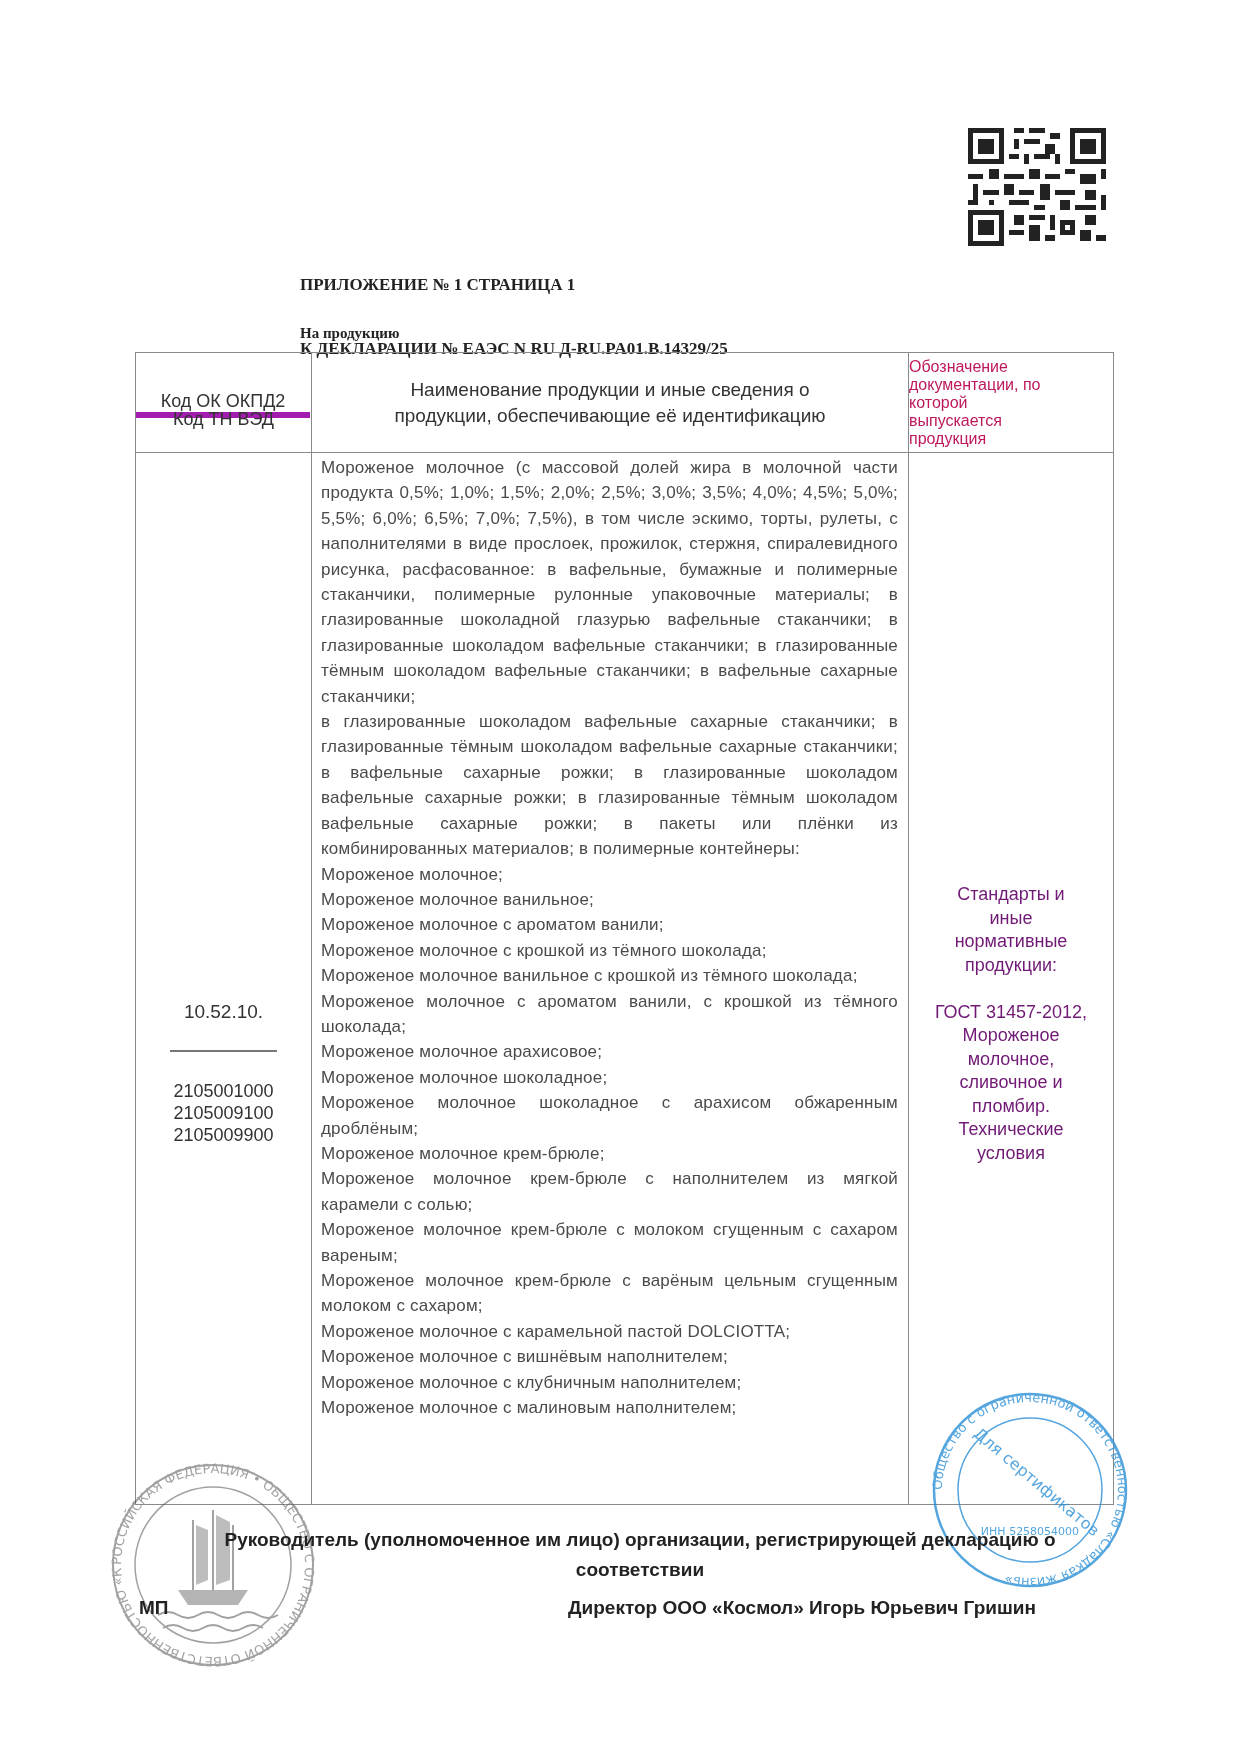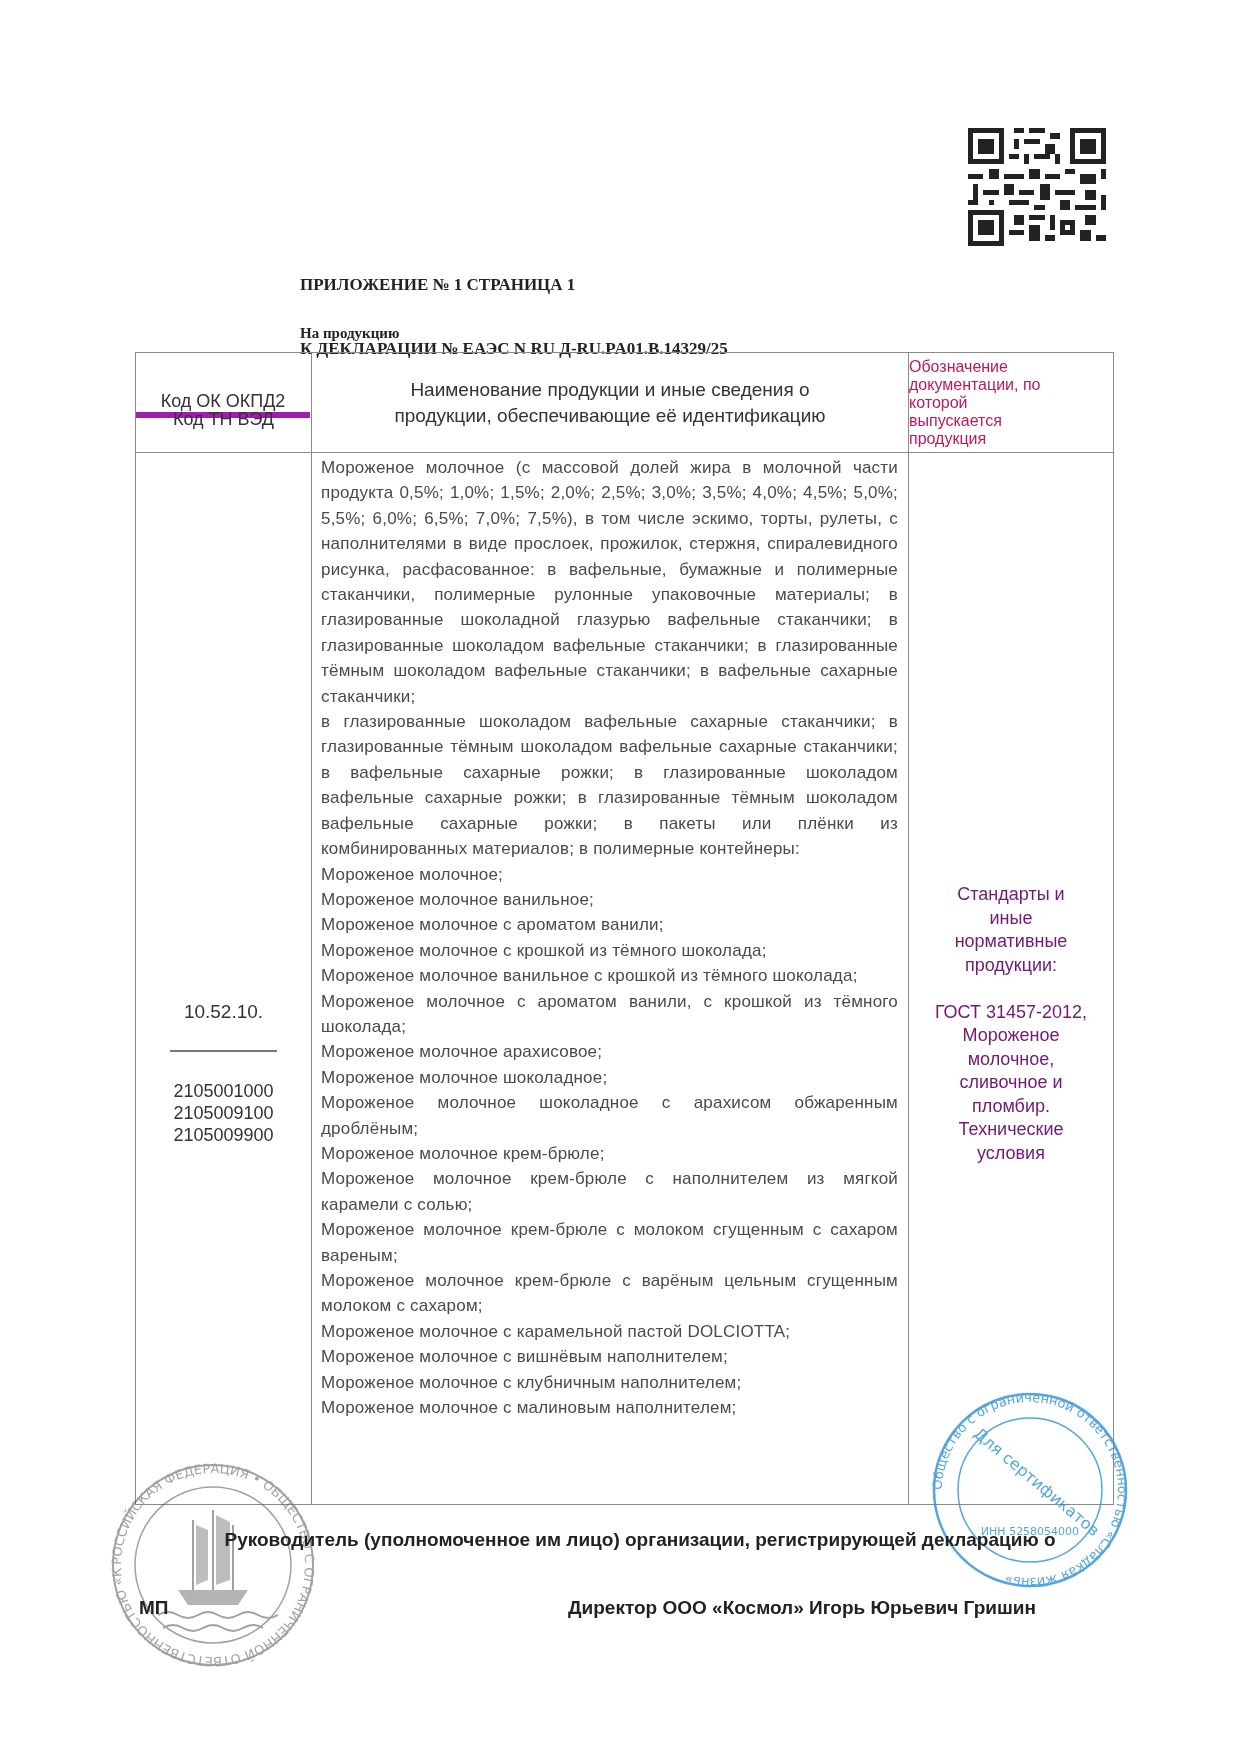--- a/index.html
+++ b/index.html
@@ -218,15 +218,16 @@
     </defs>
   <circle cx="100" cy="105" r="96" fill="none" stroke="#2a8fd6" stroke-width="2.5"></circle>
   <circle cx="100" cy="105" r="72" fill="none" stroke="#2a8fd6" stroke-width="1.5"></circle>
   <text font-size="13" fill="#2a8fd6" font-family="DejaVu Sans, sans-serif"><textPath href="#rc">Общество с ограниченной ответственностью «Сладкая жизнь»</textPath></text>
   <text x="100" y="100" text-anchor="middle" font-size="16" fill="#2a8fd6" font-family="DejaVu Sans, sans-serif" transform="rotate(40 100 105)">Для сертификатов</text>
   <text x="100" y="150" text-anchor="middle" font-size="11" fill="#2a8fd6" font-family="DejaVu Sans, sans-serif">ИНН 5258054000</text>
 </svg>
 
 <div class="sign1">
   <div>Руководитель (уполномоченное им лицо) организации, регистрирующей декларацию о</div>
+  <div>соответствии</div>
 </div>
 <div class="mp">МП</div>
 <div class="director">Директор ООО «Космол» Игорь Юрьевич Гришин</div>
 
 </body></html>

